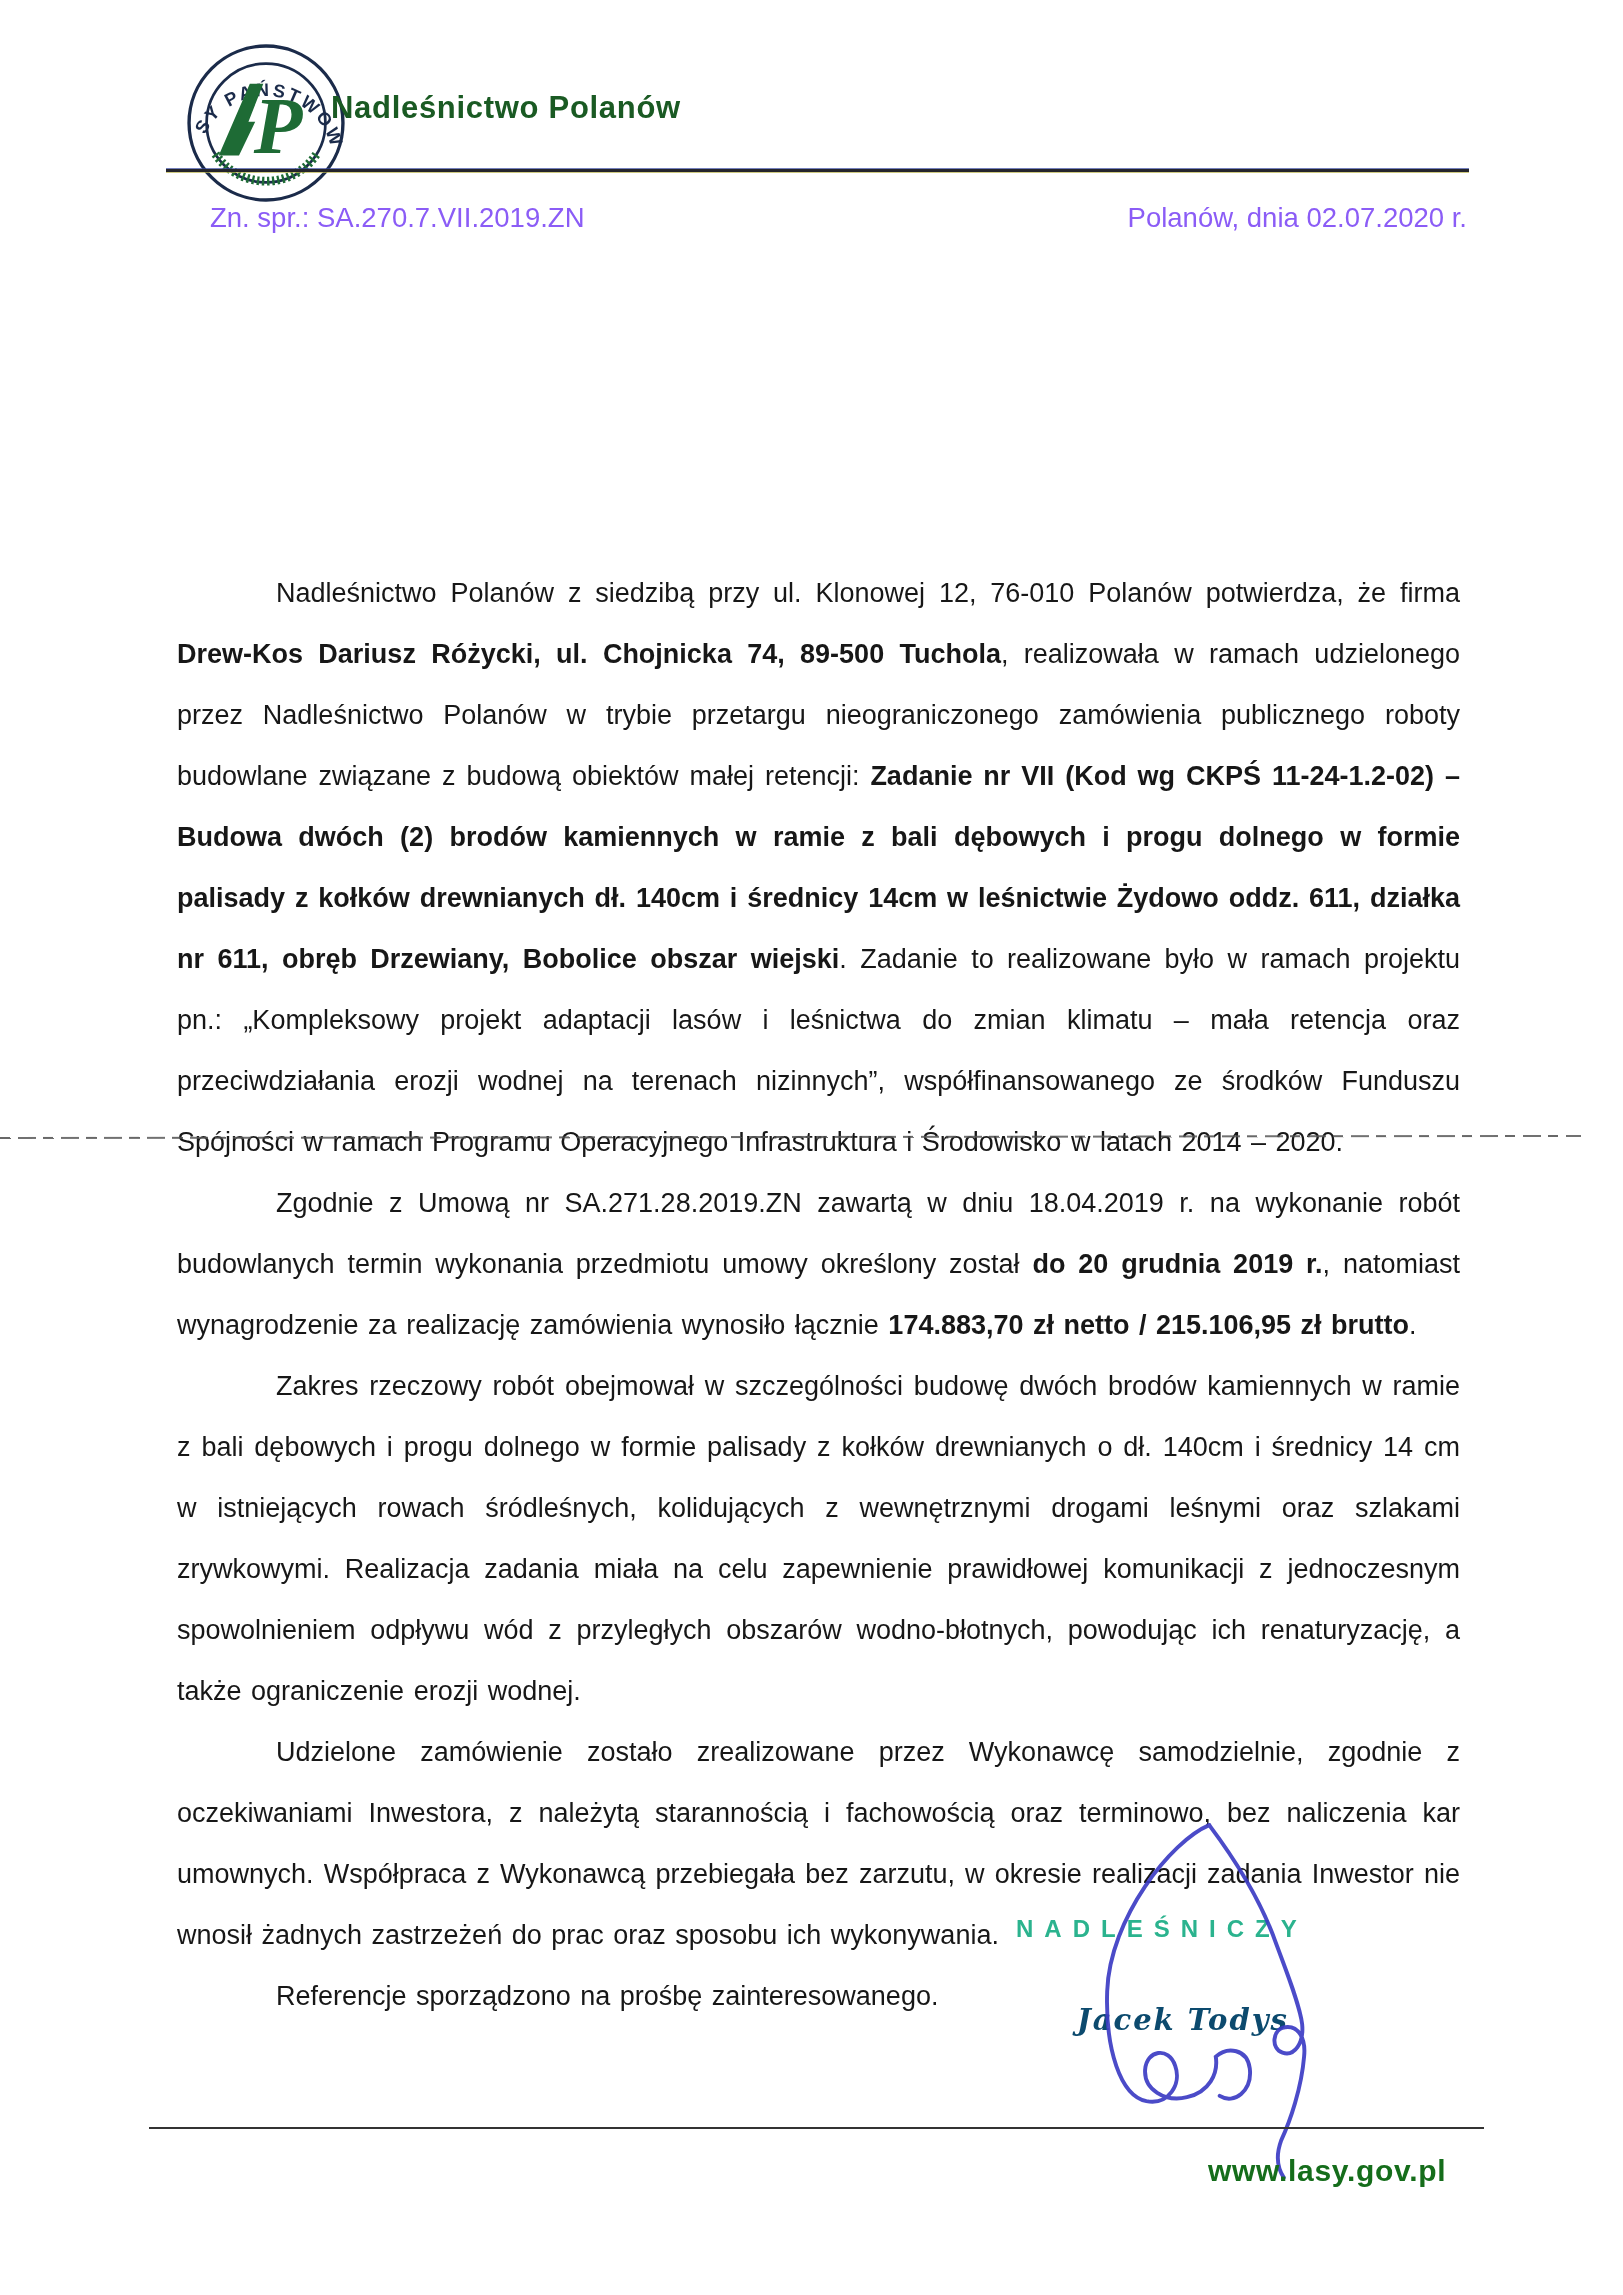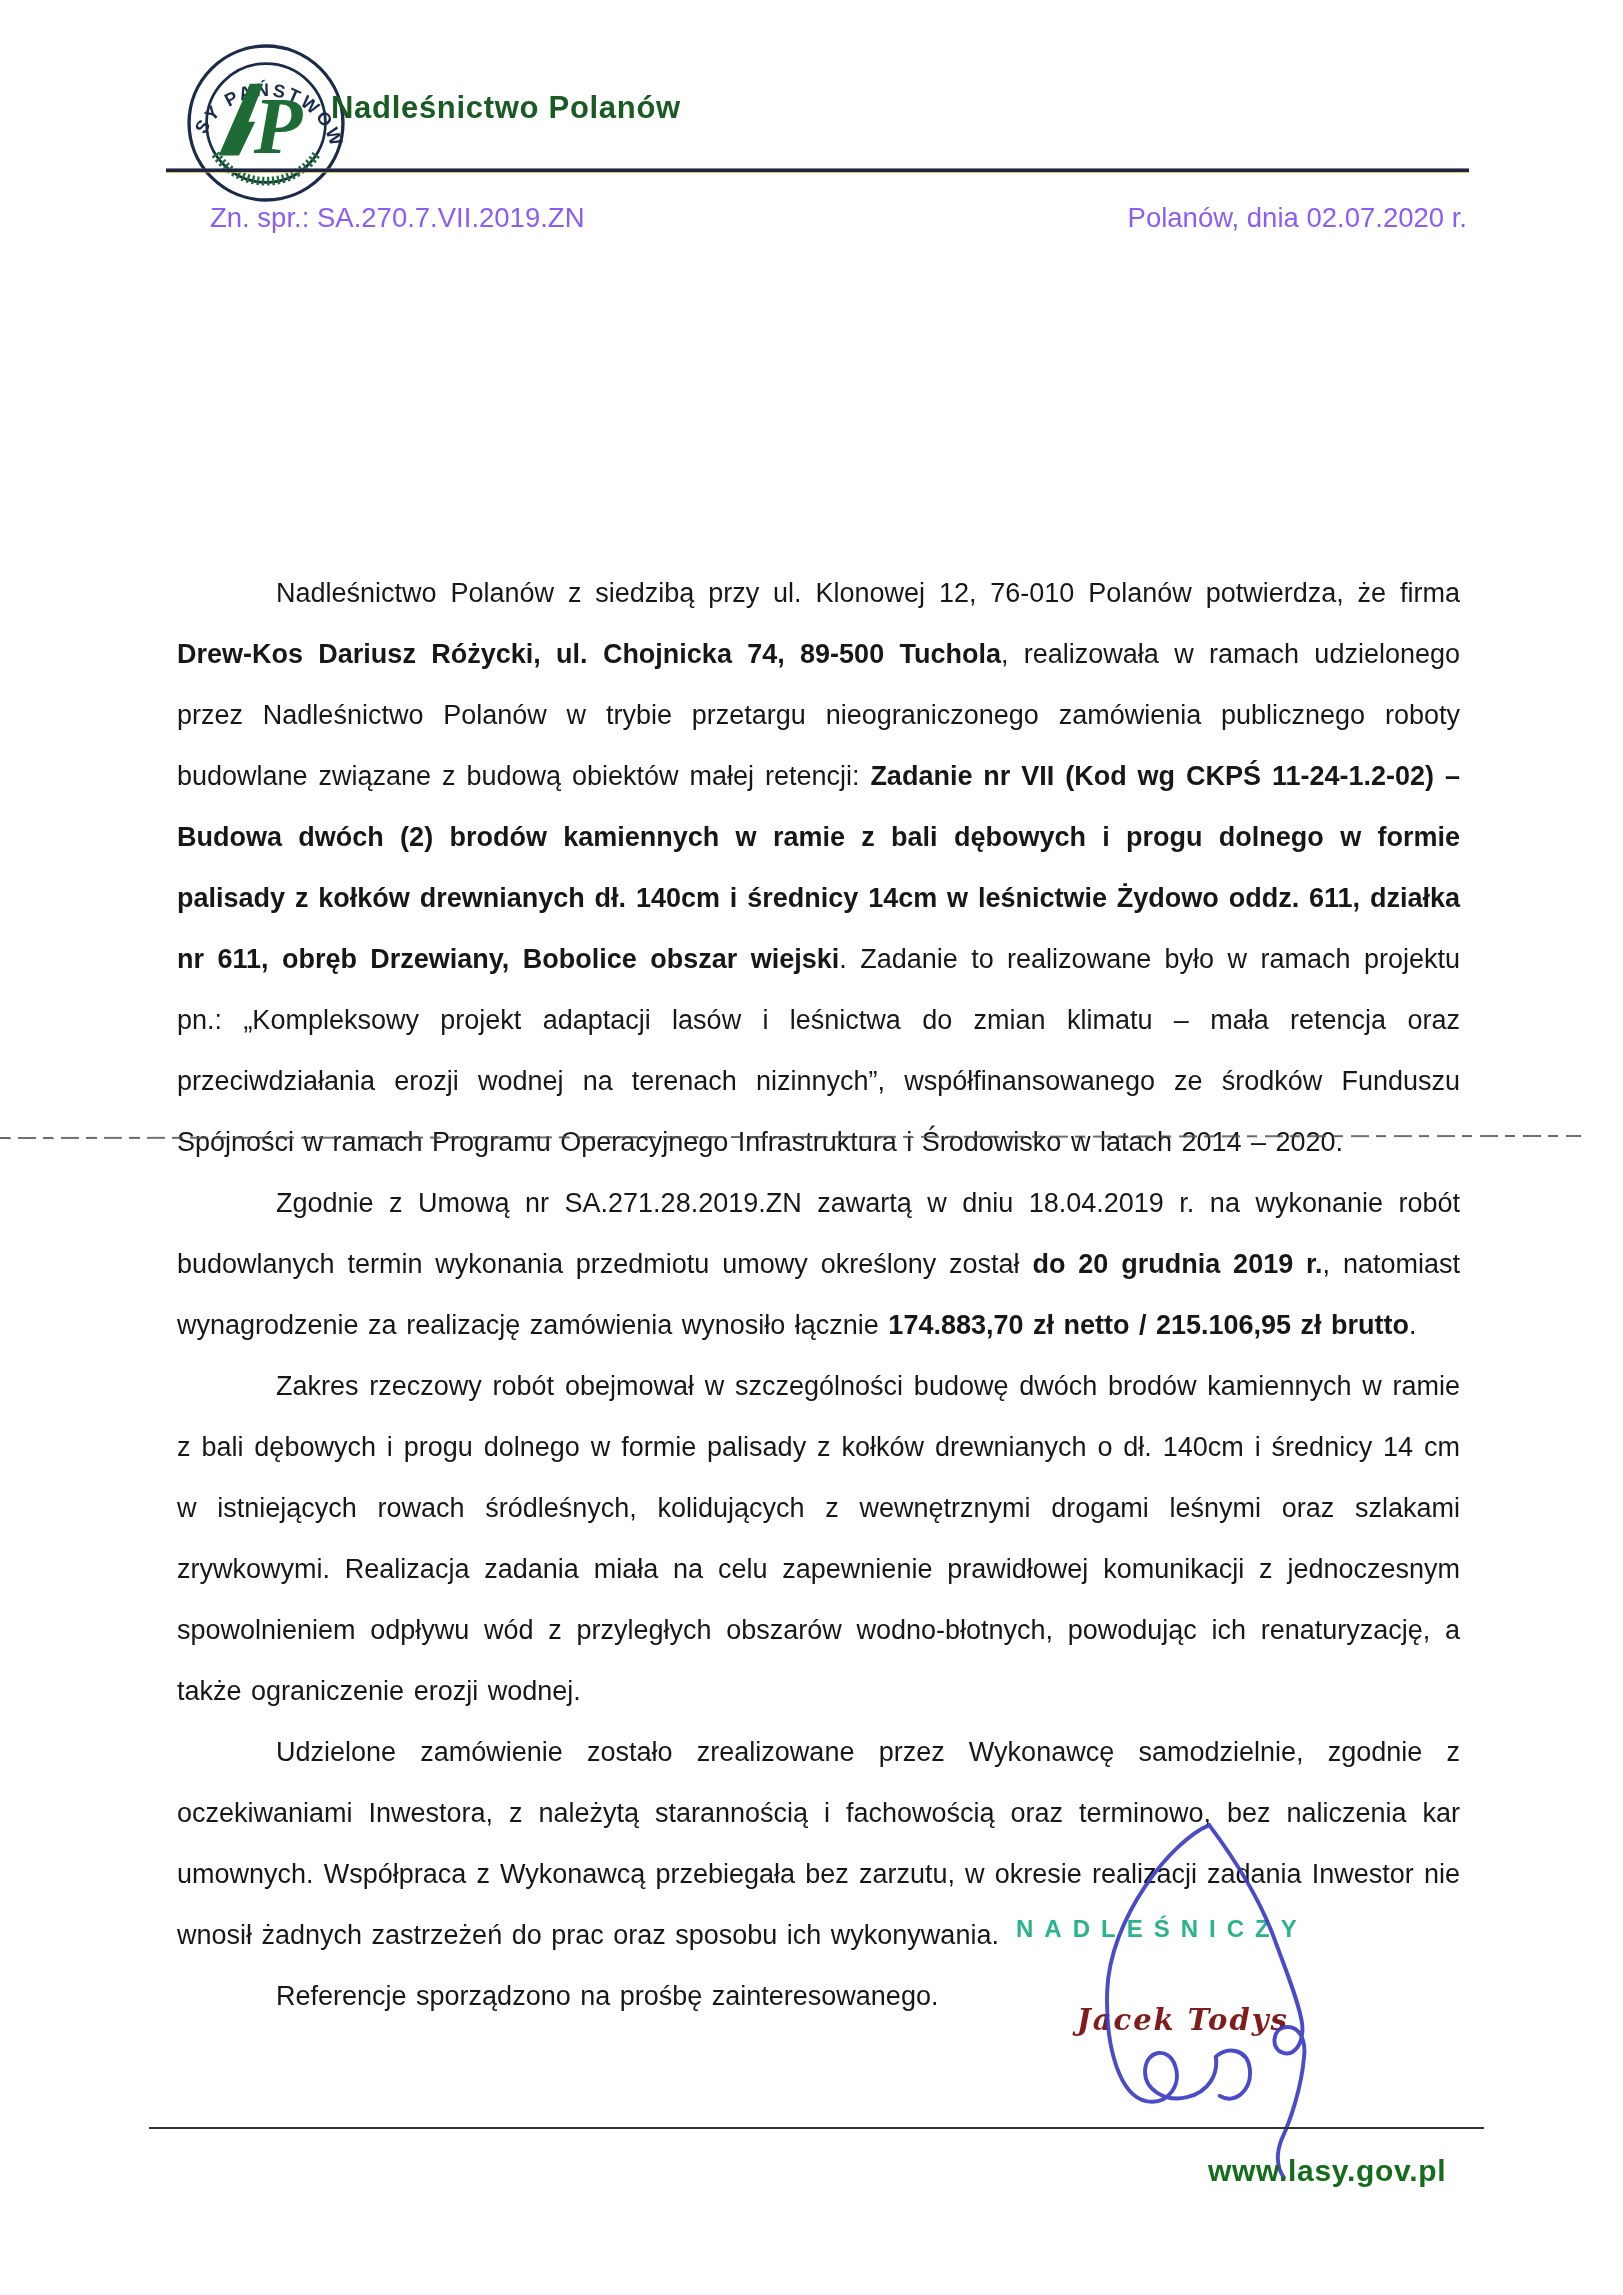--- a/index.html
+++ b/index.html
@@ -51,21 +51,21 @@
     opacity:.85;transform:rotate(-0.08deg);
   }
   
   .stamp-title{
     position:absolute;left:1016px;top:1915px;
     font-size:24px;font-weight:bold;letter-spacing:11px;color:#2bb38e;
   }
   .stamp-name{
     position:absolute;left:1077px;top:2003px;
     font-family:"DejaVu Serif", serif;
-    font-size:29px;font-weight:bold;font-style:italic;color:#7f1d1d;
+    font-size:29px;font-weight:bold;font-style:italic;color:#0c4a6e;
     letter-spacing:2px;
   }
   .signature-svg{position:absolute;left:1047px;top:1813px;width:314px;height:380px;}
   
   .footer-rule{
     position:absolute;left:149px;top:2127px;width:1335px;height:2px;background:#333333;
   }
   .footer-block{
     position:absolute;left:177px;top:2142px;
     font-size:19.6px;line-height:27.5px;color:#1b1b1b;

